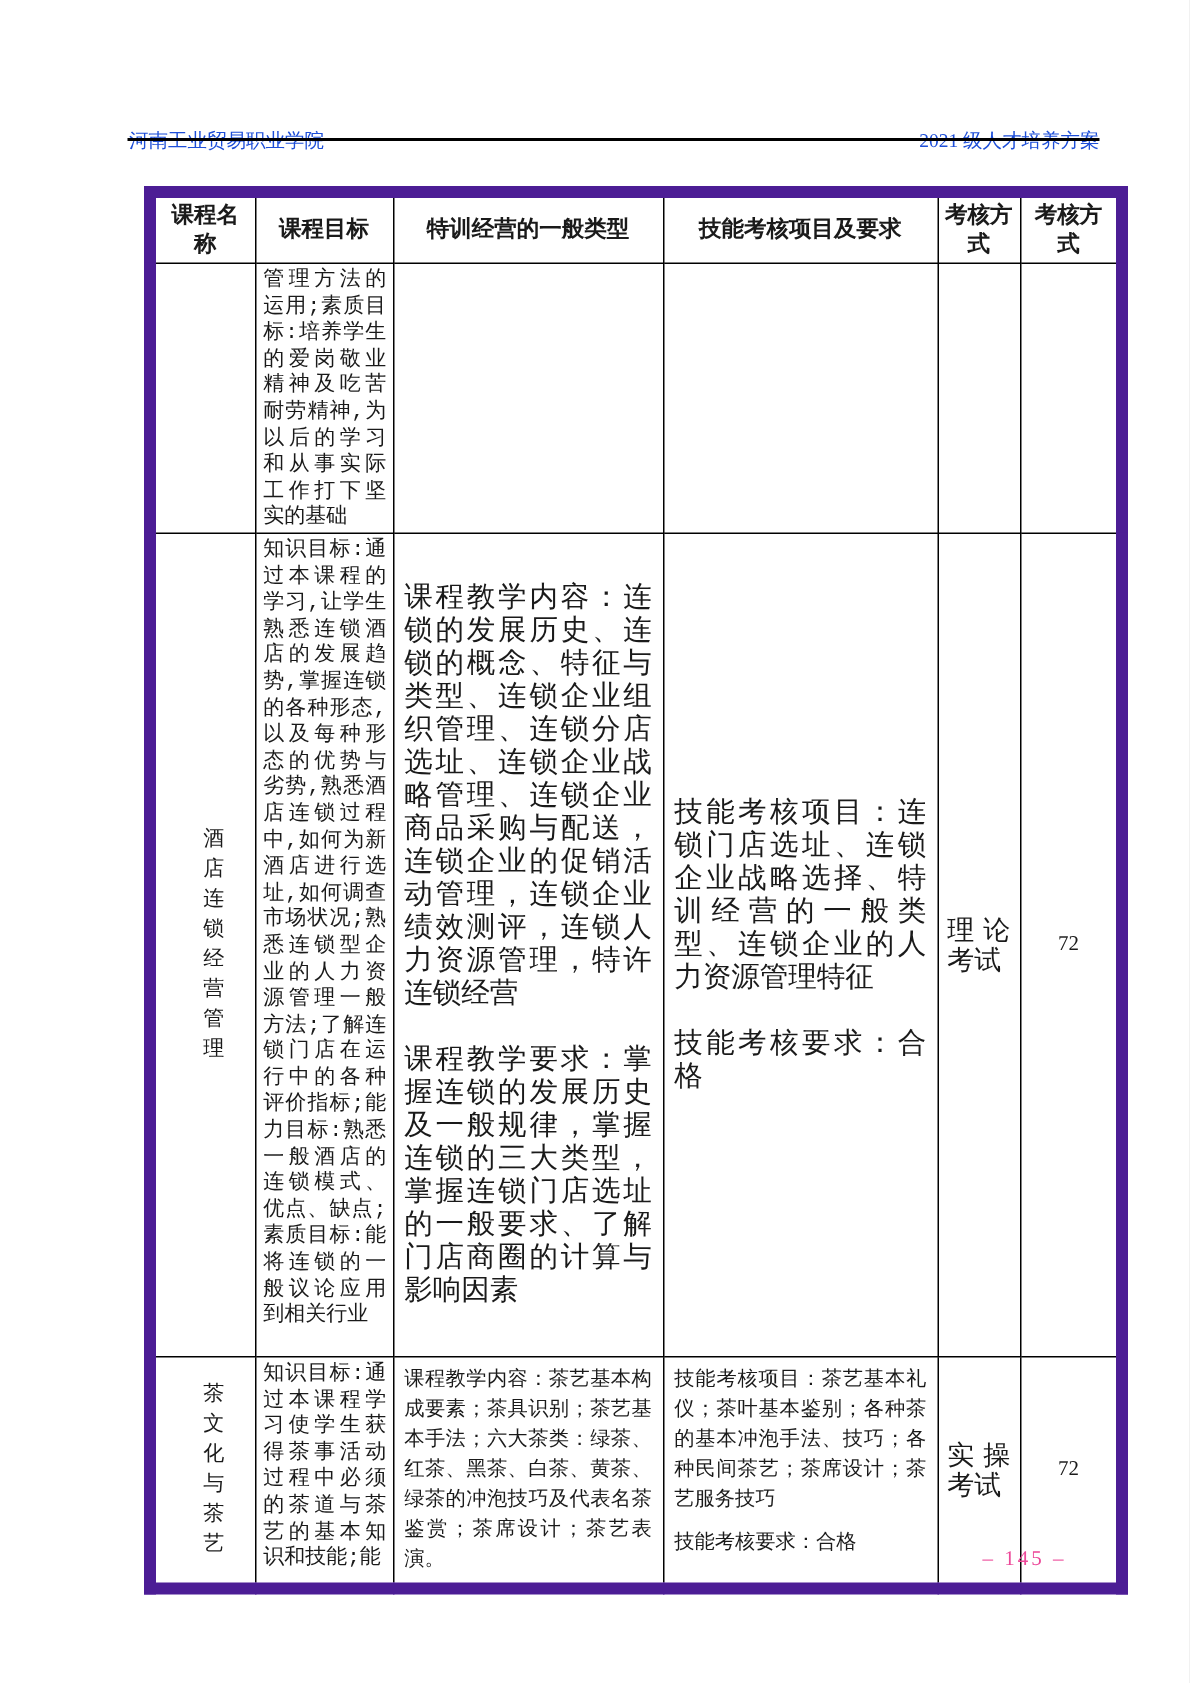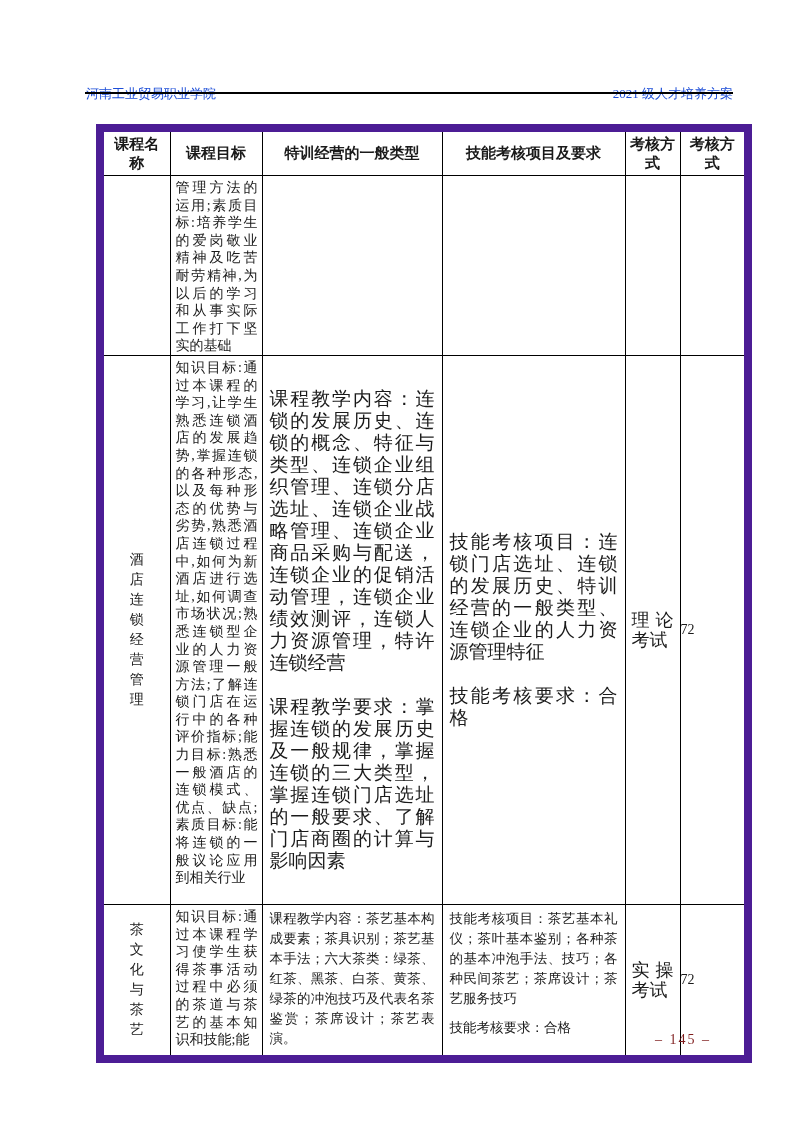--- a/index.html
+++ b/index.html
@@ -35,37 +35,37 @@
   }
   .course-table th {
     font-size:15px; font-weight:bold; text-align:center;
     vertical-align:middle; height:41px; line-height:19px;
     padding:1px 3px;
   }
   tr.row1 td { height:175px; }
   tr.row2 td { height:544px; }
   tr.row3 td { height:146px; }
 
-  td.c-name { vertical-align:middle; font-size:14px; line-height:20px; padding:2px 20px; text-align:center; }
-  td.c-obj  { vertical-align:top; }
+  td.c-name { vertical-align:middle; font-size:14px; line-height:20px; padding:2px 20px; text-align:right; }
+  td.c-obj  { vertical-align:top;font-family:Liberation Mono, monospace; }
   td.c-obj .txt { font-size:14px; line-height:17.6px; text-align:justify; text-justify:inter-ideograph; padding:3px 4px 0 5px; }
   td.c-body { font-size:14px; }
   tr.row2 td.c-body { vertical-align:middle; }
   tr.row3 td.c-body { vertical-align:top; }
   .para { font-size:19px; line-height:22px; text-align:justify; text-justify:inter-ideograph; padding:0 7px; }
   .para.gap { margin-top:22px; }
   tr.row3 .para { font-size:13.5px; line-height:20px; }
   tr.row3 .para.gap { margin-top:9px; }
   tr.row3 .clip { max-height:142px; overflow:hidden; padding-top:4px; }
   td.c-method { vertical-align:middle; text-align:center; font-size:18px; line-height:20px; padding:0 6px; }
   td.c-method .txt { text-align:justify; text-justify:inter-ideograph; }
-  td.c-hours { vertical-align:middle; font-size:14px; }
+  td.c-hours { vertical-align:middle; text-align:center; font-size:14px; }
   .page-number {
     position:absolute; top:1032px; right:82px;
-    font-size:14px; letter-spacing:2px; color:#7f1d1d;
+    font-size:14px; letter-spacing:2px; color:#ec4899;
     white-space:nowrap;
   }
 </style>
 </head>
 <body>
 
 <div class="page">
 
   <div class="doc-header">
     <span>河南工业贸易职业学院</span>
@@ -106,21 +106,21 @@
       <tr class="row2">
         <td class="c-name">酒店连锁经营管理</td>
         <td class="c-obj">
           <div class="txt">知识目标:通过本课程的学习,让学生熟悉连锁酒店的发展趋势,掌握连锁的各种形态,以及每种形态的优势与劣势,熟悉酒店连锁过程中,如何为新酒店进行选址,如何调查市场状况;熟悉连锁型企业的人力资源管理一般方法;了解连锁门店在运行中的各种评价指标;能力目标:熟悉一般酒店的连锁模式、优点、缺点;素质目标:能将连锁的一般议论应用到相关行业</div>
         </td>
         <td class="c-body">
           <div class="para">课程教学内容：连锁的发展历史、连锁的概念、特征与类型、连锁企业组织管理、连锁分店选址、连锁企业战略管理、连锁企业商品采购与配送，连锁企业的促销活动管理，连锁企业绩效测评，连锁人力资源管理，特许连锁经营</div>
           <div class="para gap">课程教学要求：掌握连锁的发展历史及一般规律，掌握连锁的三大类型，掌握连锁门店选址的一般要求、了解门店商圈的计算与影响因素</div>
         </td>
         <td class="c-body">
-          <div class="para">技能考核项目：连锁门店选址、连锁的发展历史、特训经营的一般类型、连锁企业的人力资源管理特征</div>
+          <div class="para">技能考核项目：连锁门店选址、连锁企业战略选择、特训经营的一般类型、连锁企业的人力资源管理特征</div>
           <div class="para gap">技能考核要求：合格</div>
         </td>
         <td class="c-method">
           <div class="txt">理论考试</div>
         </td>
         <td class="c-hours">72</td>
       </tr>
       <tr class="row3">
         <td class="c-name">茶文化与茶艺</td>
         <td class="c-obj">

